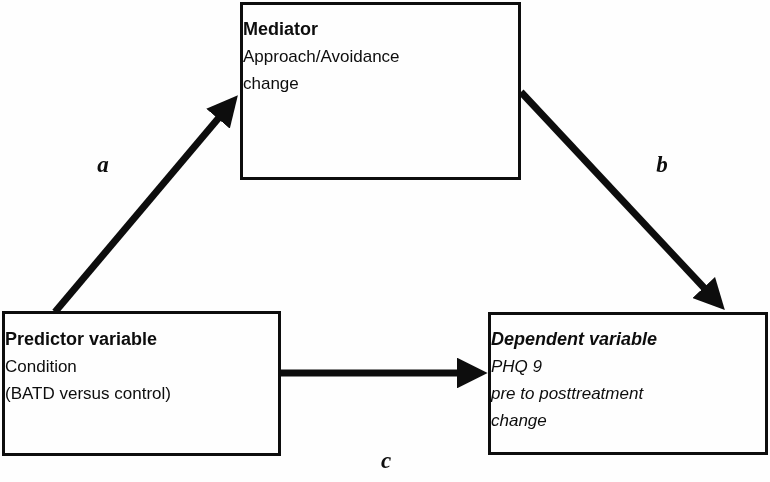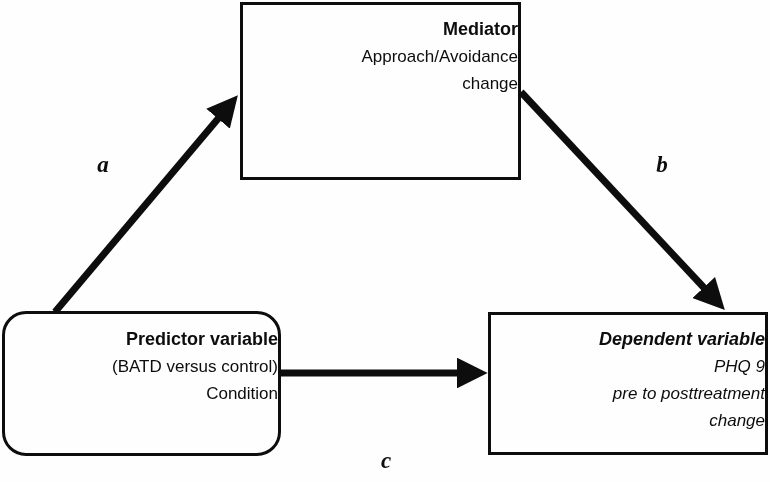--- a/index.html
+++ b/index.html
@@ -14,27 +14,27 @@
     font-family:"Liberation Sans", sans-serif;
     color:var(--ink);
     overflow:hidden;
   }
   .arrows{position:absolute;left:0;top:0;width:770px;height:482px;}
   .node{
     position:absolute;
     box-sizing:border-box;
     border:3px solid var(--ink);
     background:var(--bg);
-    text-align:right;
+    text-align:left;
     font-size:17px;
     line-height:27px;
   }
   .node-title{font-weight:bold;font-size:18px;}
   .node-mediator {left:240px;top:2px;  width:281px;height:178px;padding-top:11px;}
-  .node-predictor{left:2px;  top:311px;width:279px;height:145px;padding-top:12px;border-radius:24px;}
+  .node-predictor{left:2px;  top:311px;width:279px;height:145px;padding-top:12px;}
   .node-dependent{left:488px;top:312px;width:280px;height:143px;padding-top:11px;font-style:italic;}
   .path-label{
     position:absolute;
     transform:translate(-50%,-50%);
     font-family:"Liberation Serif", serif;
     font-style:italic;
     font-weight:bold;
     font-size:23px;
   }
   .label-a{left:103px;top:165px;}
@@ -61,22 +61,22 @@
   </svg>
 
   <div class="node node-mediator">
     <div class="node-title">Mediator</div>
     <div class="node-line">Approach/Avoidance</div>
     <div class="node-line">change</div>
   </div>
 
   <div class="node node-predictor">
     <div class="node-title">Predictor variable</div>
+    <div class="node-line">Condition</div>
     <div class="node-line">(BATD versus control)</div>
-    <div class="node-line">Condition</div>
   </div>
 
   <div class="node node-dependent">
     <div class="node-title">Dependent variable</div>
     <div class="node-line">PHQ 9</div>
     <div class="node-line">pre to posttreatment</div>
     <div class="node-line">change</div>
   </div>
 
   <div class="path-label label-a">a</div>

